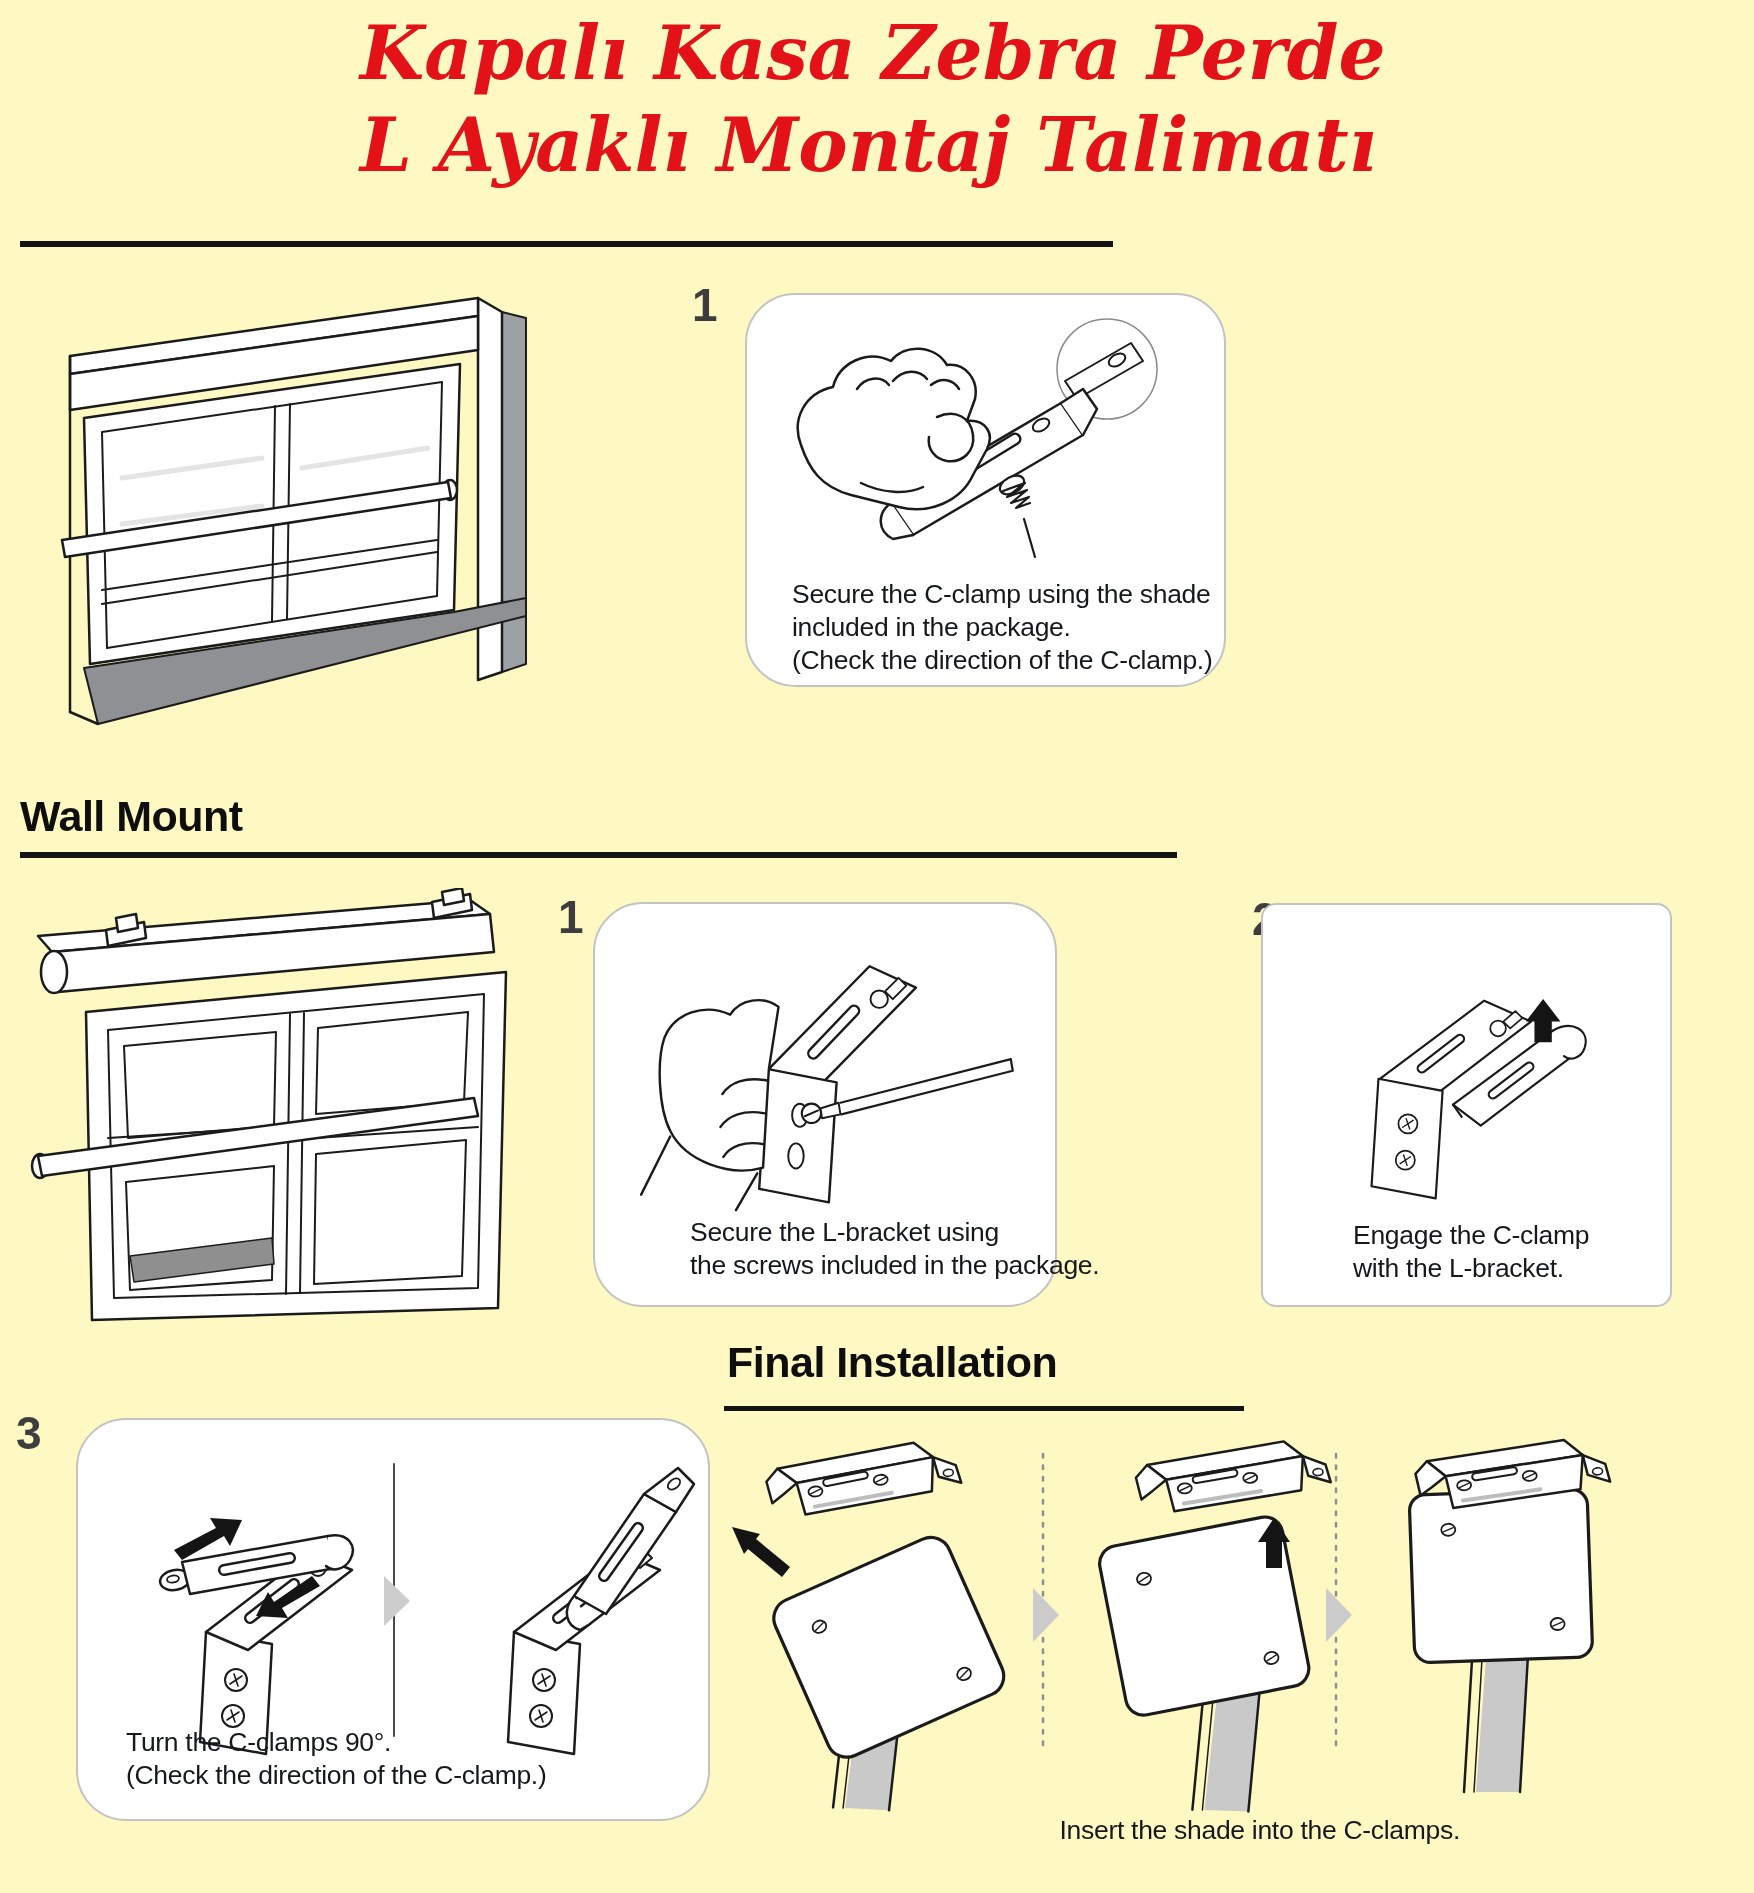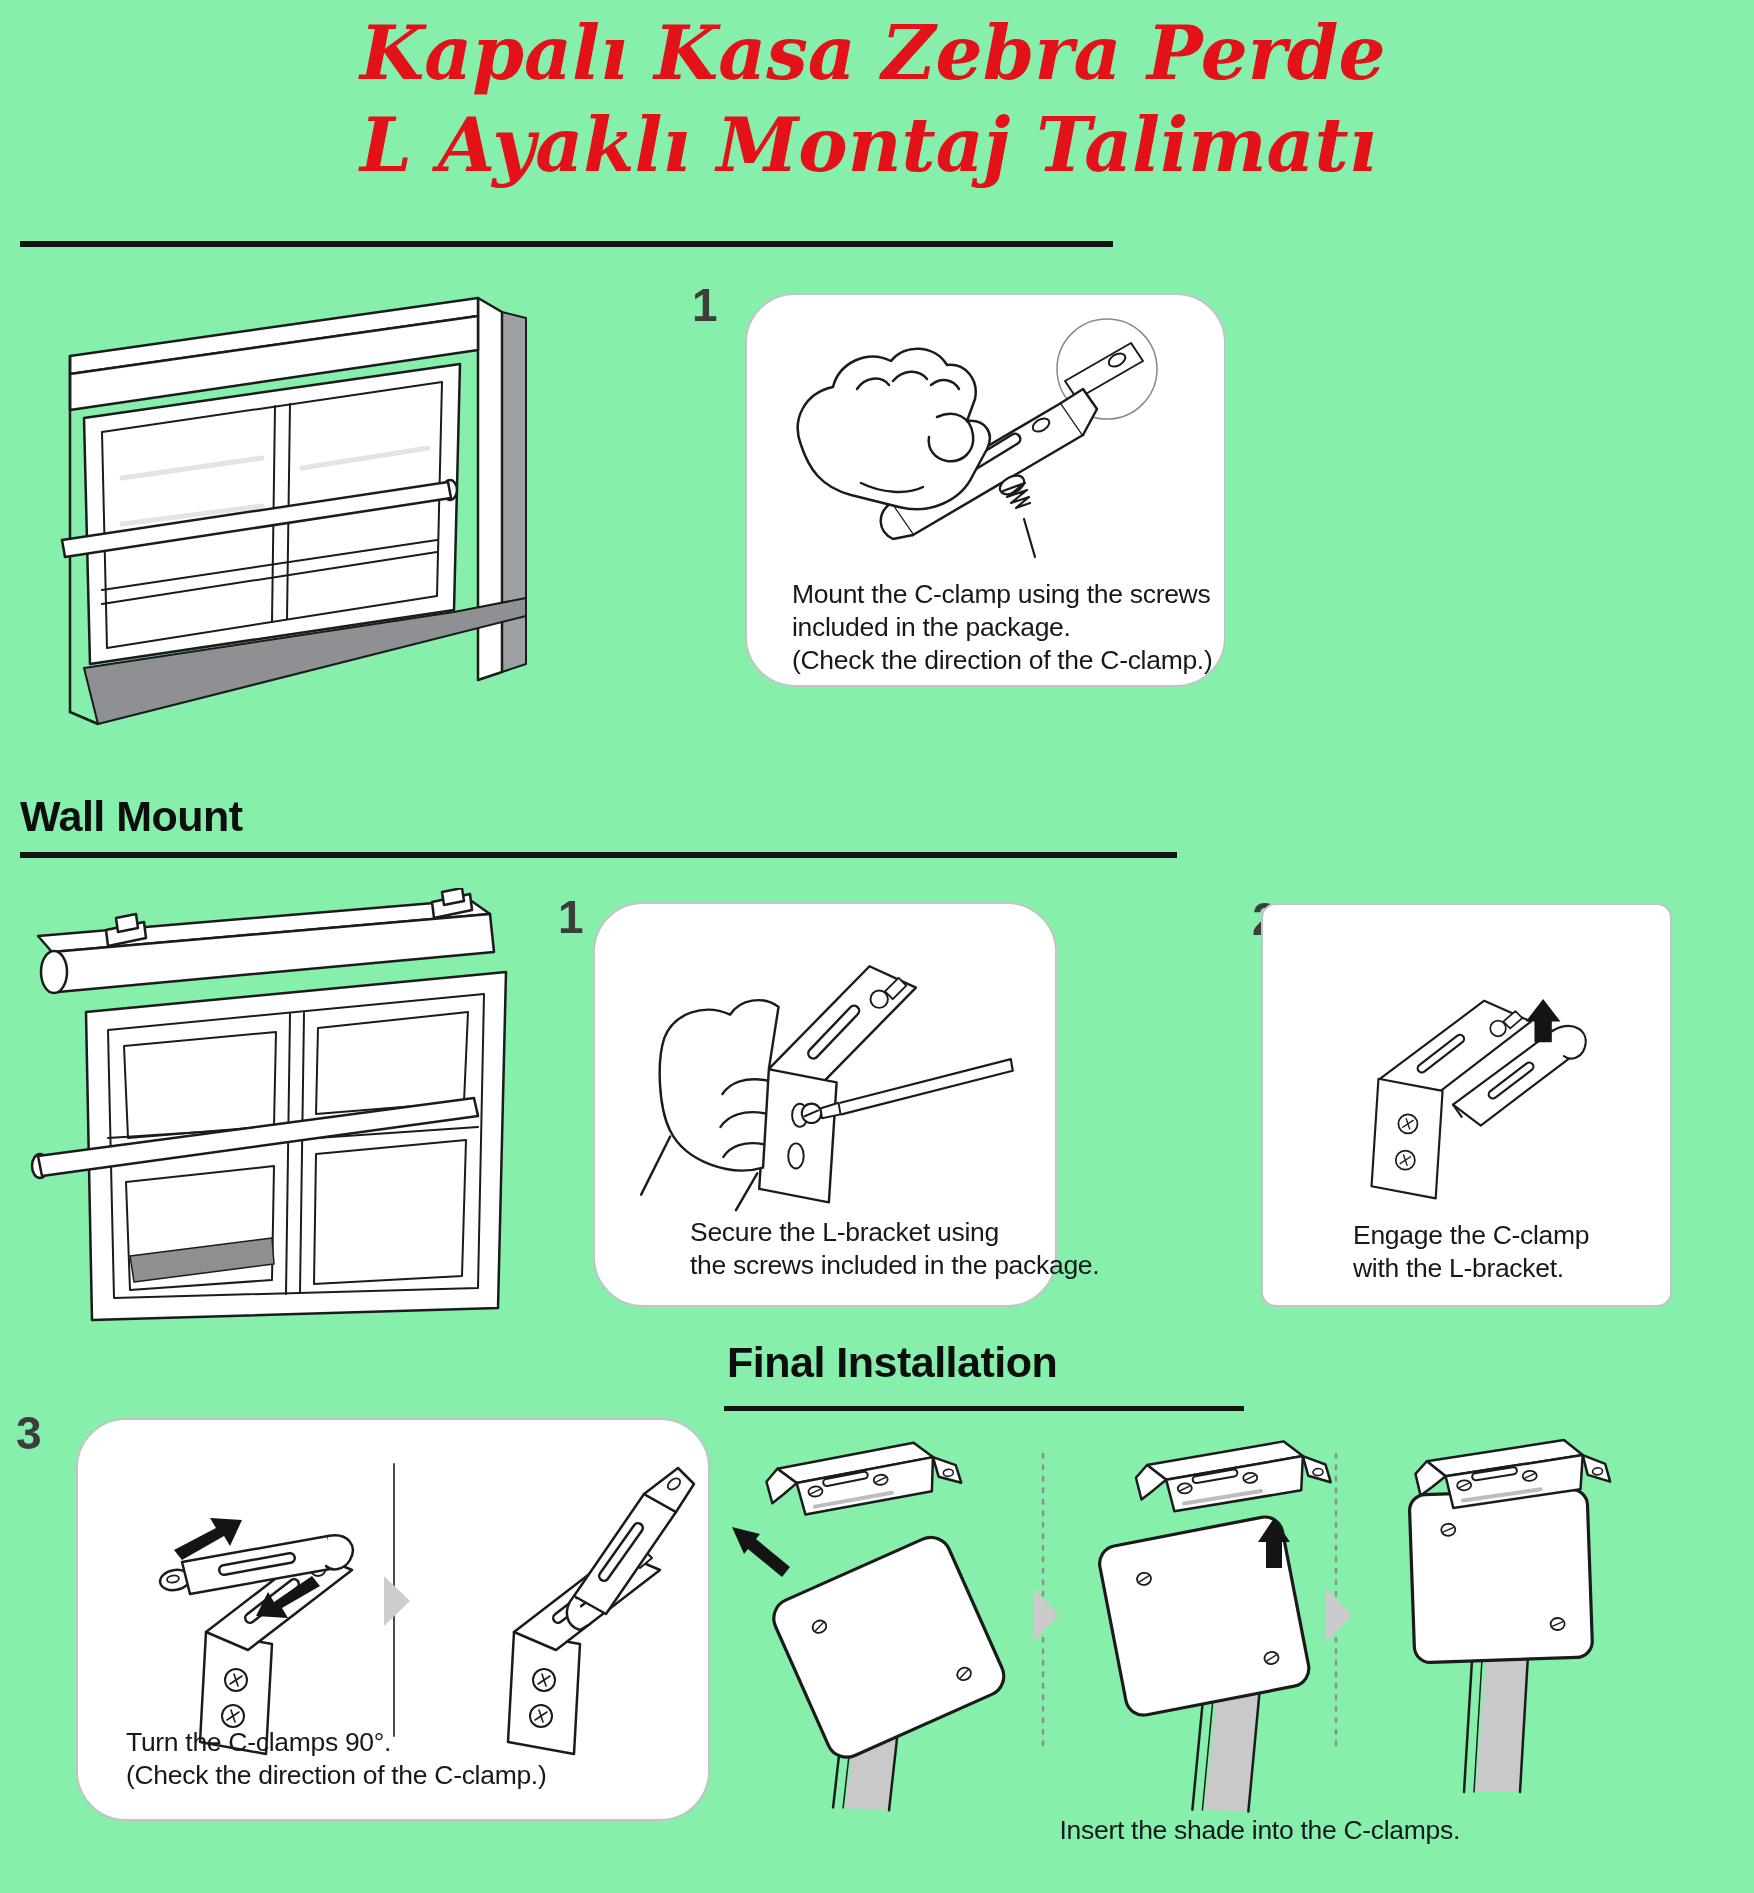--- a/index.html
+++ b/index.html
@@ -1,16 +1,16 @@
 <!DOCTYPE html>
 <html><head>
 <meta charset="utf-8">
 <style>
   html,body{margin:0;padding:0;background:#fff;}
-  .page{position:relative;width:1754px;height:1893px;background:#86efac;overflow:hidden;
+  .page{position:relative;width:1754px;height:1893px;background:#fef9c3;overflow:hidden;
         font-family:"Liberation Sans",sans-serif;}
   .abs{position:absolute;}
   .title-line{width:880px;text-align:center;
       font-family:"DejaVu Serif",serif;font-style:italic;font-weight:bold;
       font-size:74px;line-height:90px;color:#e31219;white-space:nowrap;}
   .sec-heading{font-size:43px;font-weight:bold;color:#0e0e0e;letter-spacing:-0.5px;white-space:nowrap;}
   .rule{background:#141414;}
   .stepnum{font-size:46px;font-weight:bold;color:#3d3d3d;}
   .stepbox{border:2px solid #c3c3c3;border-radius:50px;background:#fff;}
   .cap{font-size:26.5px;line-height:33px;color:#15181c;letter-spacing:-0.3px;white-space:nowrap;}
@@ -78,21 +78,21 @@
           <path class="wh" d="M36,140 C26,114 40,88 68,82 C74,58 102,44 126,56 C140,38 170,40 182,60 C200,58 214,74 210,94 L202,116 C220,114 230,128 222,144 L208,170 C196,196 164,210 134,202 L86,190 C56,182 44,164 36,140 Z"></path>
           <path d="M92,84 C100,72 116,70 124,80"></path>
           <path d="M128,76 C138,64 154,64 162,74"></path>
           <path d="M166,80 C176,72 188,74 194,84"></path>
           <path d="M96,178 C116,188 142,190 158,182"></path>
           <path d="M172,112 C190,104 206,112 208,130 C210,146 198,158 182,156 C170,154 162,144 164,132"></path>
         </g>
       </svg>
     </div>
     <div class="abs cap" style="left:45px;top:283px;">
-      <div>Mount the C-clamp using the screws</div>
+      <div>Secure the C-clamp using the shade</div>
       <div>included in the package.</div>
       <div>(Check the direction of the C-clamp.)</div>
     </div>
   </div>
 
   <div class="abs sec-heading" style="left:20px;top:792px;">Wall Mount</div>
   <div class="abs rule" style="left:20px;top:852px;width:1157px;height:6px;"></div>
 
   <div class="abs" style="left:22px;top:888px;">
     <svg width="545" height="445" viewBox="0 0 545 445">

